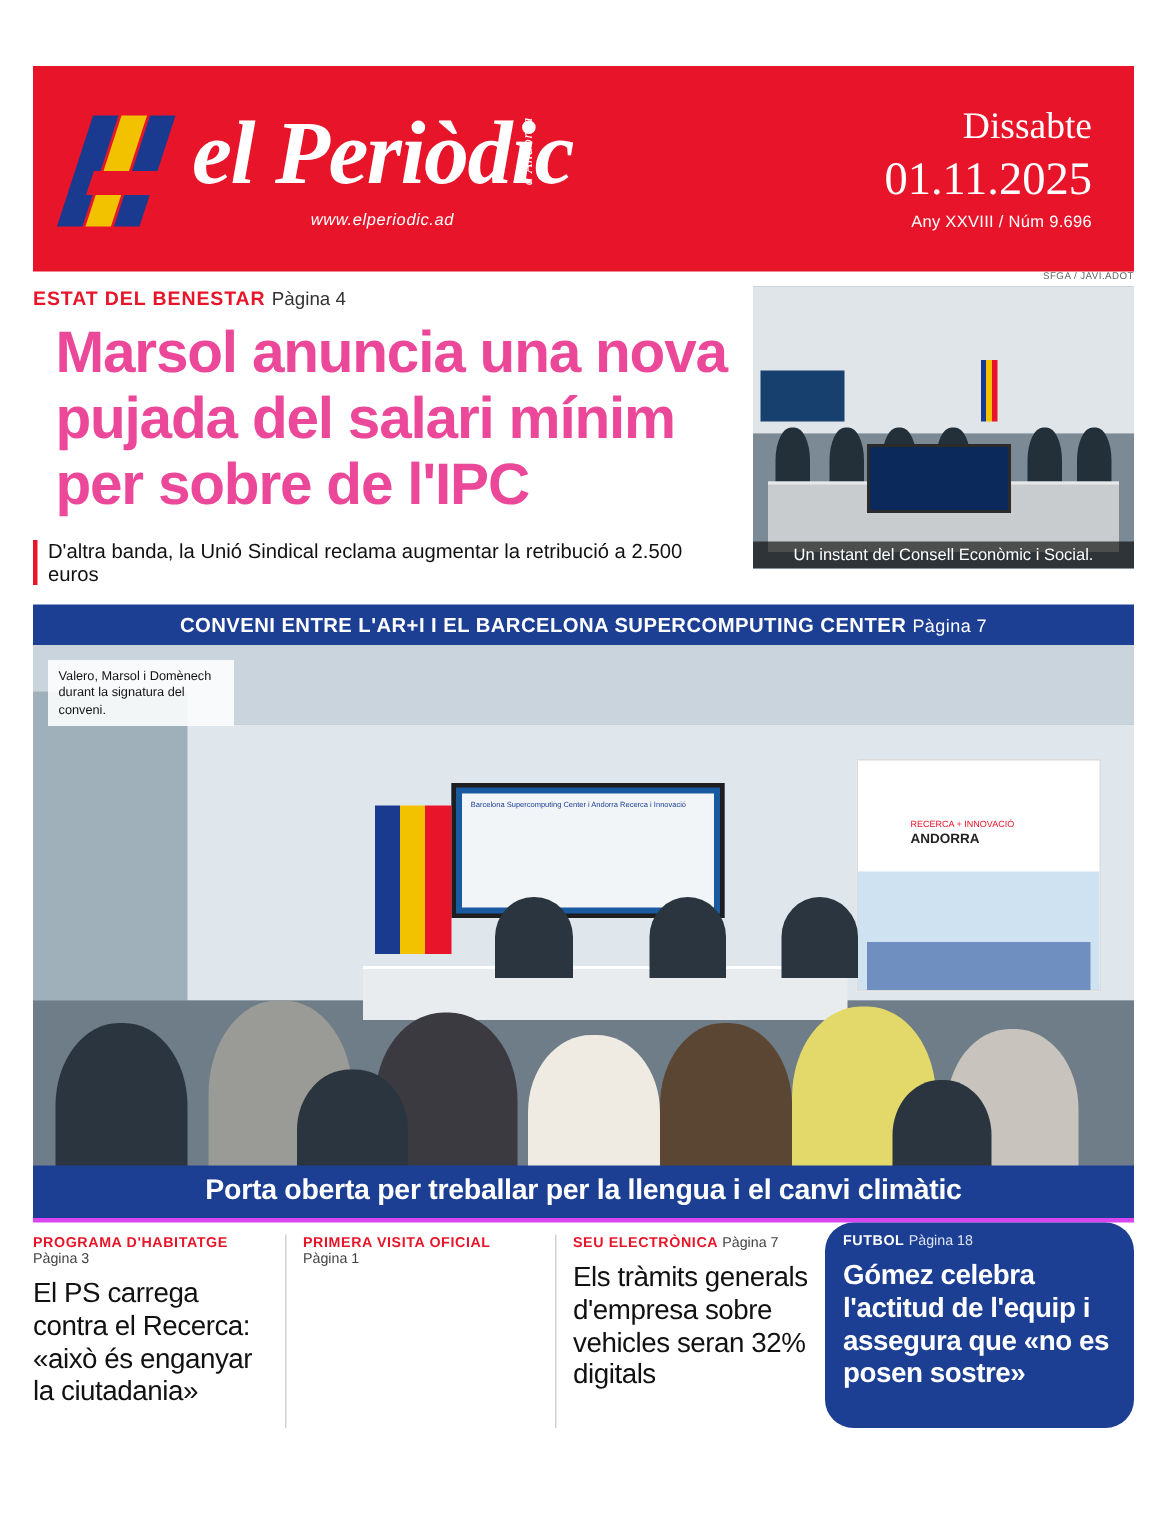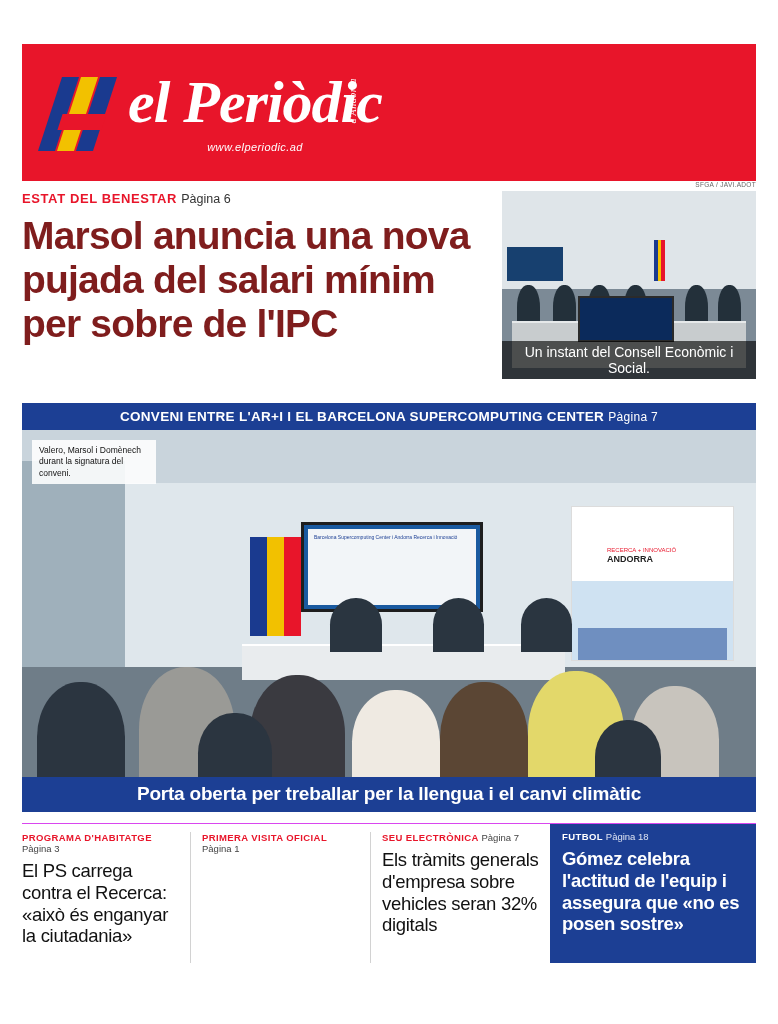--- a/index.html
+++ b/index.html
@@ -140,22 +140,23 @@
     font-size: 12.5px;
     text-transform: none;
     letter-spacing: 0;
   }
   .headline {
     font-family: "Liberation Sans", sans-serif;
     font-weight: bold;
     font-size: 39px;
     line-height: 1.13;
     letter-spacing: -0.8px;
-    color: #7f1d1d;
+    color: #ec4899;
     margin-top: 8px;
+    margin-left: 15px;
   }
   .subdeck {
     margin-top: 14px;
     display: flex;
     align-items: flex-start;
     font-size: 13.5px;
     color: #111111;
   }
   .subdeck .rule {
     width: 3px;
@@ -179,21 +180,21 @@
   .photo {
     position: relative;
     overflow: hidden;
     background: #6d7a86;
   }
   .photo-caption {
     position: absolute;
     left: 0; right: 0; bottom: 0;
     background: rgba(0,0,0,0.62);
     color: #ffffff;
-    font-size: 14px;
+    font-size: 11px;
     padding: 3px 6px;
     text-align: center;
   }
   .lead-photo { width: 254px; height: 188px; }
 
   
   .scene-lead { position: absolute; inset: 0; background: linear-gradient(#c9d2d8, #aab6bf); }
   .scene-lead .wall { position: absolute; left:0; top:0; width:100%; height:52%; background:#dfe5e9; }
   .scene-lead .ceil { position:absolute; left:0; top:0; width:100%; height:16%; background:#eef2f4; }
   .scene-lead .floor { position:absolute; left:0; bottom:0; width:100%; height:48%; background:#7c8a96; }
@@ -268,23 +269,22 @@
     text-align:center;
     font-weight:bold;
     font-size: 19px;
     padding: 6px 0 7px;
     letter-spacing: -0.2px;
   }
 
   
   .teasers {
     display: flex;
-    margin-top: 11px;
     gap: 0;
-    border-top: 1px solid #d946ef;
+    border-top: 3px solid #d946ef;
     padding-top: 8px;
     height: 140px;
     box-sizing: border-box;
   }
   .teaser {
     flex: 1 1 0;
     padding: 0 11px;
     border-right: 1px solid #d2d2d2;
     box-sizing: border-box;
   }
@@ -313,20 +313,21 @@
   }
   .t-title.bold { font-weight: bold; }
   .teaser-blue {
     flex: 0 0 206px;
     background: #1c3f94;
     color: #ffffff;
     padding: 7px 12px 10px;
     box-sizing: border-box;
     border-right: none;
     margin-top: -8px;
+    border-radius: 19px;
   }
   .teaser-blue .t-kicker { color: #ffffff; }
   .teaser-blue .t-kicker .pg { color: #dde3f2; }
   .teaser-blue .t-title { color: #ffffff; font-weight: bold; }
 </style>
 </head>
 <body>
 
 <div class="page">
 
@@ -337,29 +338,38 @@
         <div class="bar b2"></div>
         <div class="bar b3"></div>
         <div class="bar b4"></div>
       </div>
       <div class="logo-text-block">
         <div class="logo-text">el Periòdic</div>
         <div class="logo-sub-andorra">d'Andorra</div>
         <div class="logo-url">www.elperiodic.ad</div>
       </div>
     </div>
+    <div class="date-block">
+      <div class="date-weekday">Dissabte</div>
+      <div class="date-full">01.11.2025</div>
+      <div class="date-issue">Any XXVIII / Núm 9.696</div>
+    </div>
   </div>
 
   <div class="lead">
     <div class="lead-left">
       <div class="kicker">
         <span>ESTAT DEL BENESTAR</span>
-        <span class="pg">Pàgina 6</span>
+        <span class="pg">Pàgina 4</span>
       </div>
       <div class="headline">Marsol anuncia una nova pujada del salari mínim per sobre de l'IPC</div>
+      <div class="subdeck">
+        <span class="rule"></span>
+        <span>D'altra banda, la Unió Sindical reclama augmentar la retribució a 2.500 euros</span>
+      </div>
     </div>
     <div class="lead-right">
       <div class="credit-top">SFGA / JAVI.ADOT</div>
       <div class="photo lead-photo">
         <div class="scene-lead">
           <div class="ceil"></div>
           <div class="wall"></div>
           <div class="floor"></div>
           <div class="screen2"></div>
           <div class="flag"></div>

